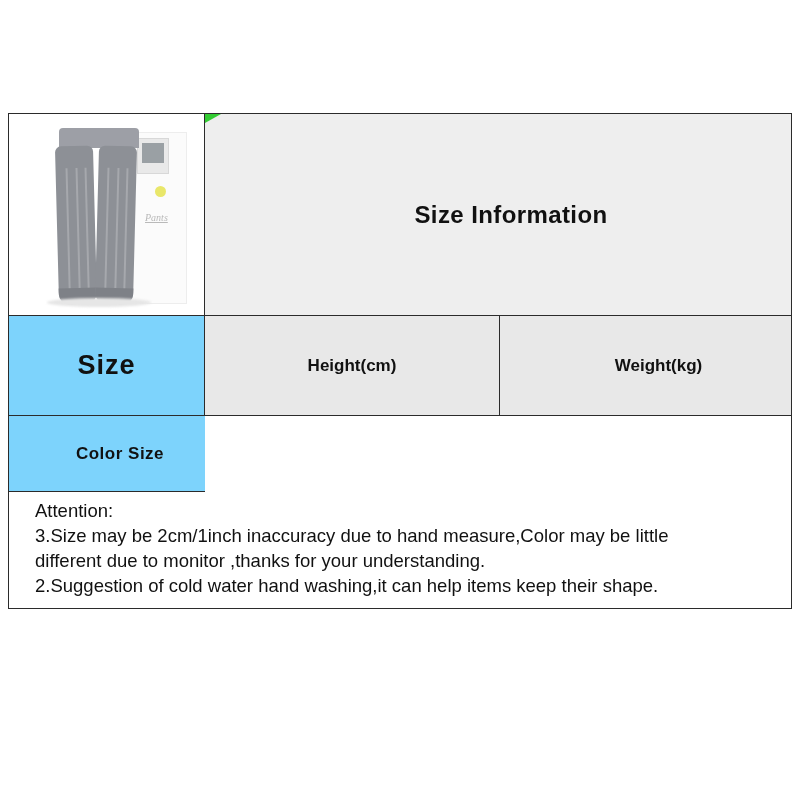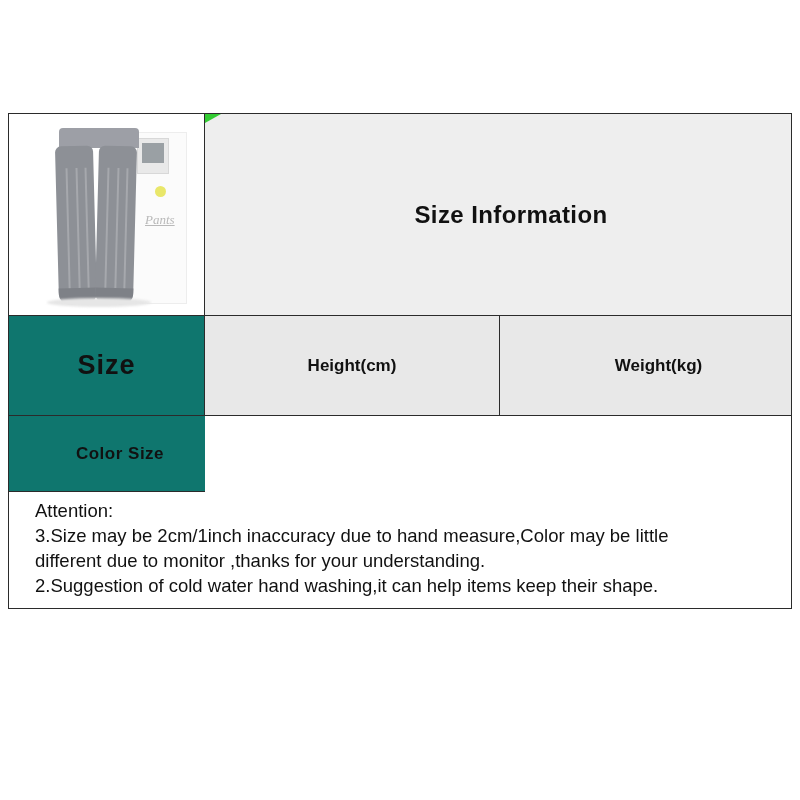--- a/index.html
+++ b/index.html
@@ -70,21 +70,21 @@
     background: #eeeeee;
     border-right: none;
   }
   .title-text {
     font-size: 24px;
     font-weight: bold;
     letter-spacing: 0.4px;
     color: #111111;
   }
   .grey-cell {
-    background: #0f766e;
+    background: #7dd3fc;
   }
   .lightgrey-cell {
     background: #e8e8e8;
   }
   .size-label {
     font-size: 27px;
     font-weight: bold;
     letter-spacing: 1px;
   }
   .col-head-text {
@@ -172,21 +172,21 @@
     top: 72px;
     width: 11px;
     height: 11px;
     border-radius: 50%;
     background: #e9e76a;
   }
   .photo-script {
     position: absolute;
     left: 136px;
     top: 98px;
-    font-size: 13px;
+    font-size: 10px;
     color: #b9b9b9;
     font-family: "Liberation Serif", serif;
     font-style: italic;
     text-decoration: underline;
   }
   .pants {
     position: absolute;
     left: 42px;
     top: 14px;
     width: 96px;

